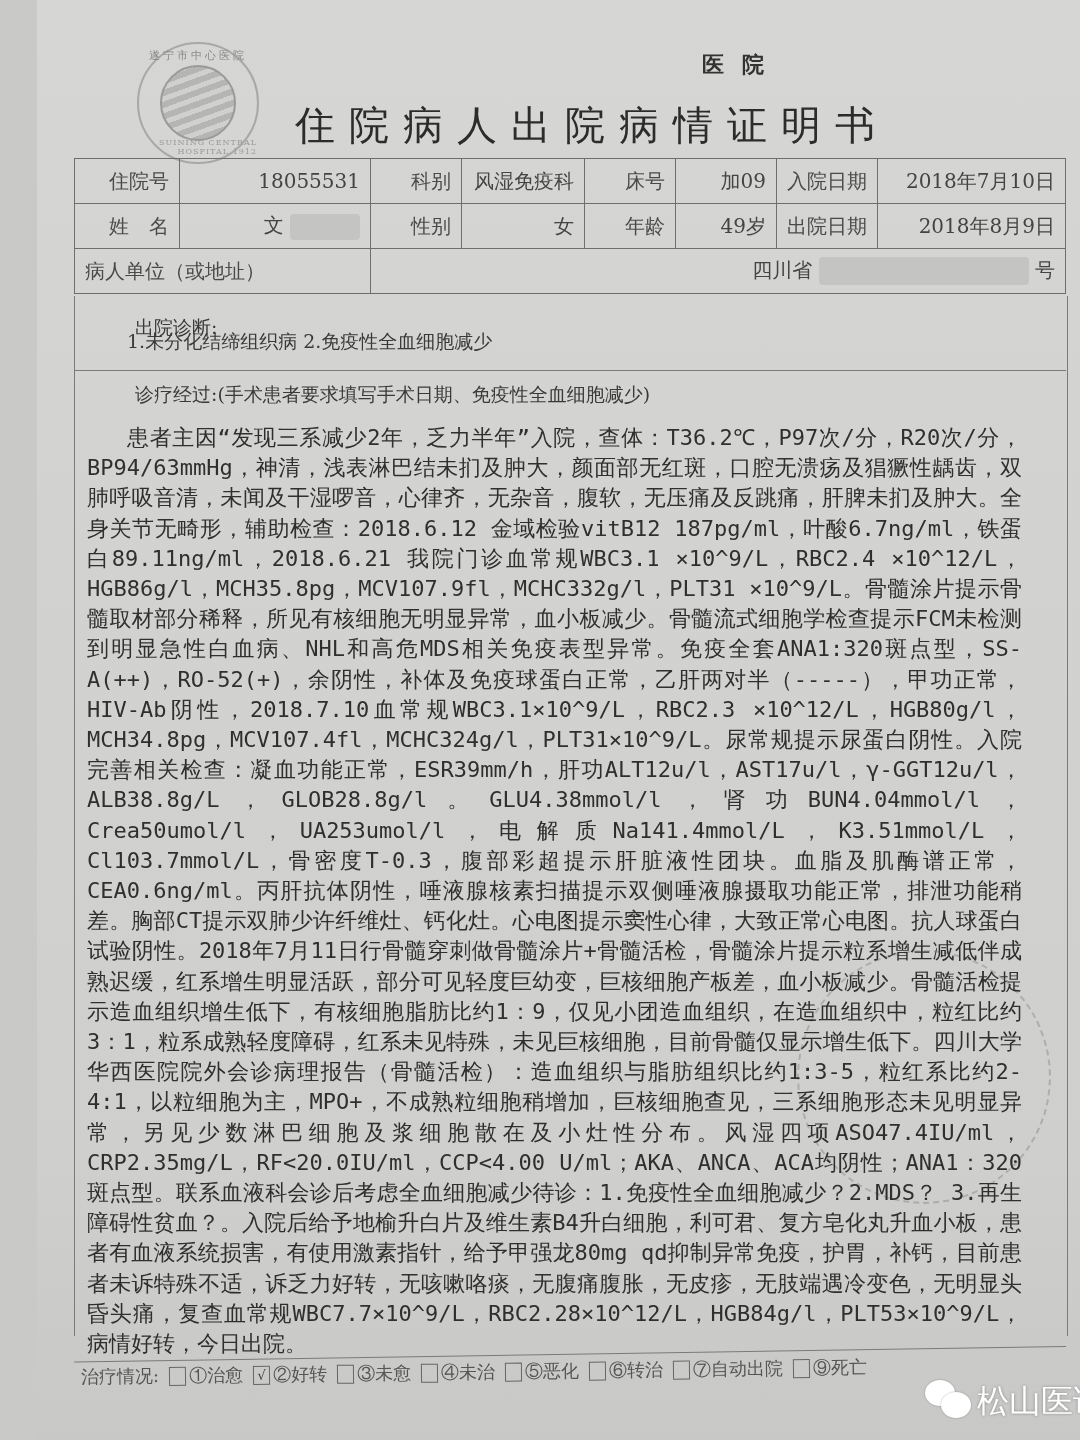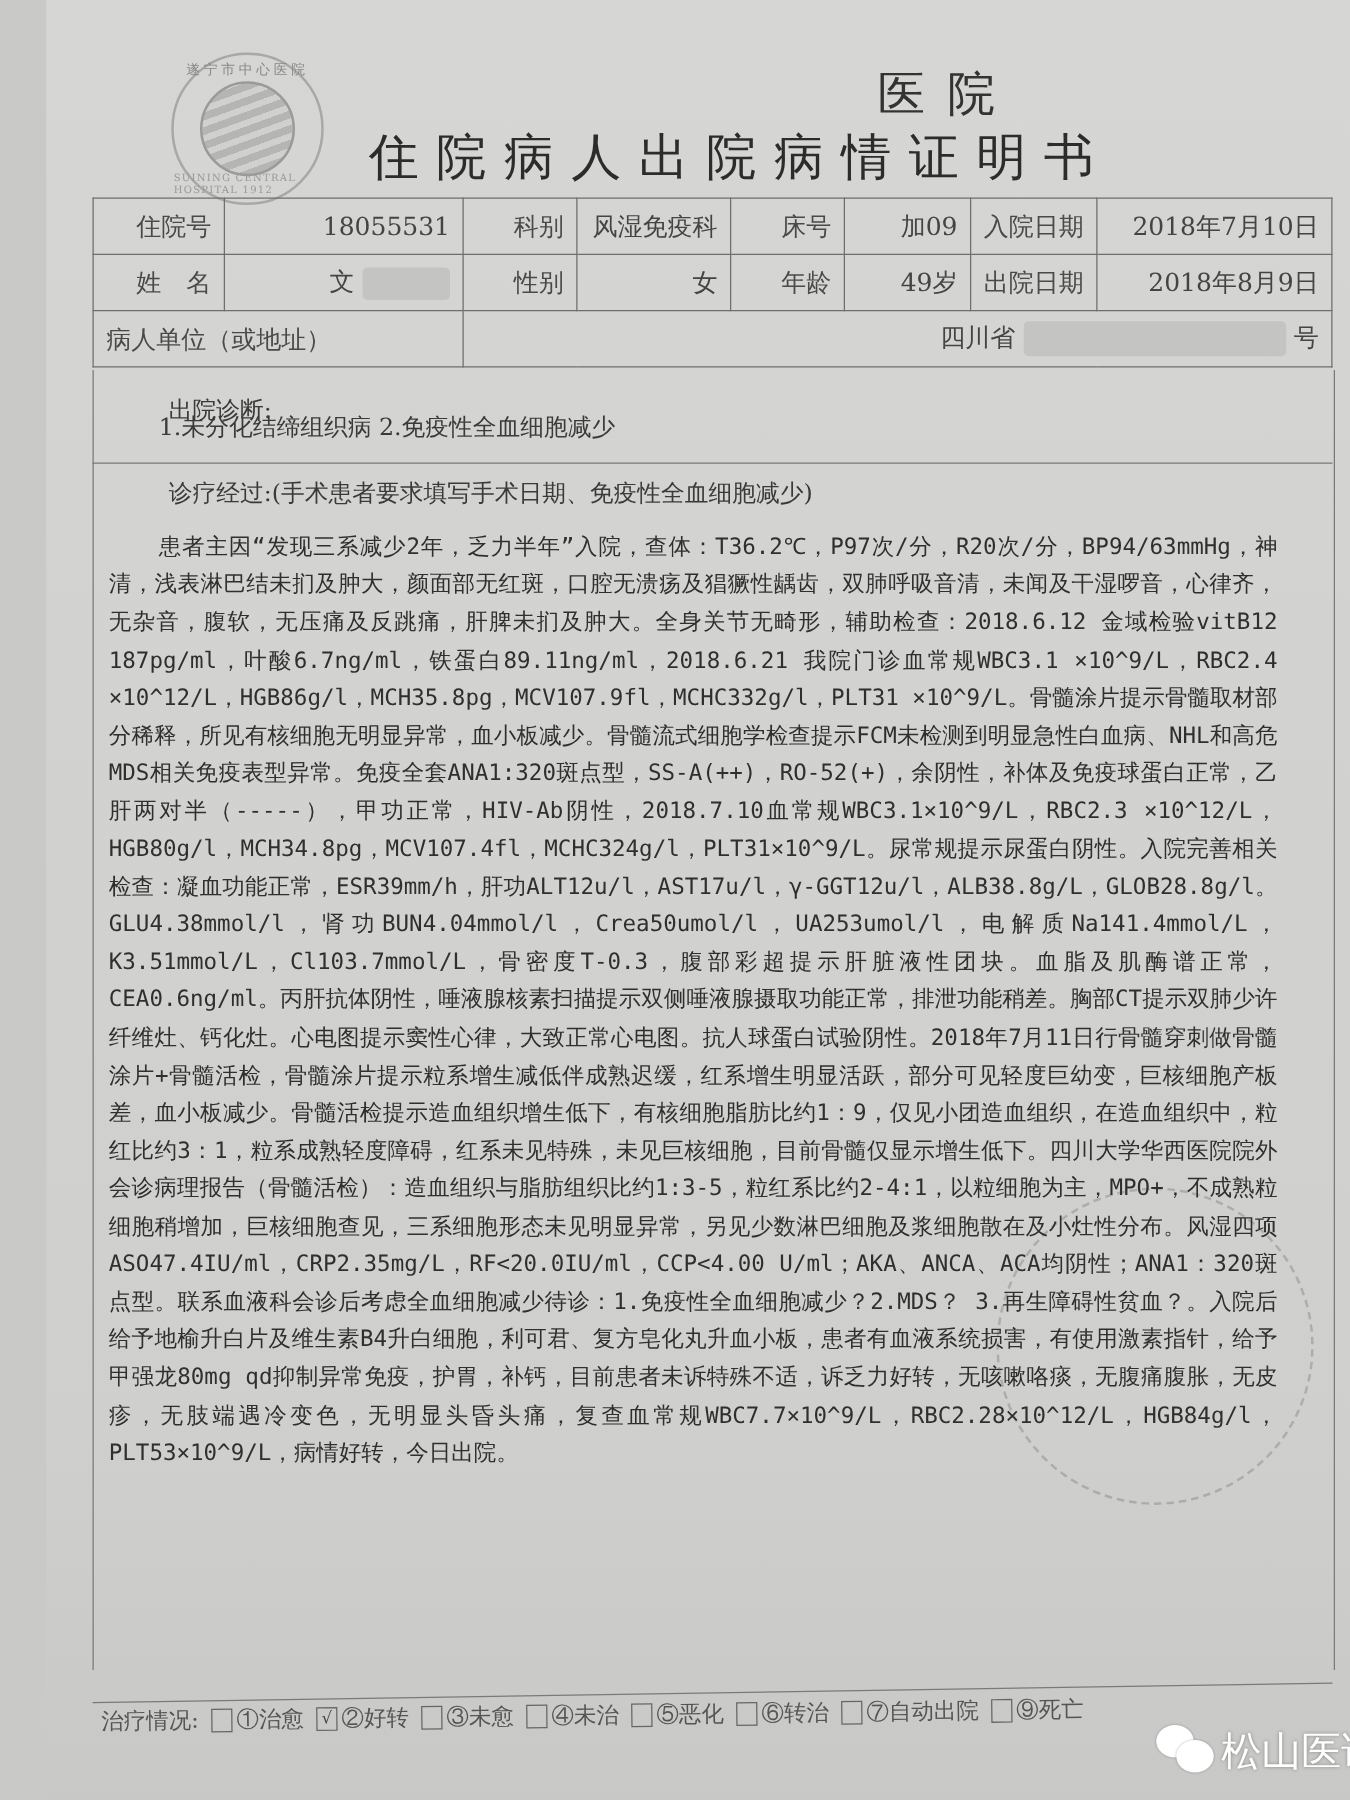--- a/index.html
+++ b/index.html
@@ -23,26 +23,26 @@
     .logo-inner {
       width: 72px; height: 72px; border-radius: 50%;
       border: 2px solid #9a9a98;
       background: repeating-linear-gradient(160deg, #b5b5b3 0 6px, #d0d0ce 6px 11px);
     }
     .logo-text-top {
       position: absolute; top: 4px; left: 0; width: 100%; text-align: center;
       font-size: 11px; color: #888; letter-spacing: 3px;
     }
     .logo-text-bottom {
-      position: absolute; bottom: 6px; left: 0; width: 100%; text-align: left;
+      position: absolute; bottom: 6px; left: 0; width: 100%; text-align: right;
       font-size: 8px; color: #999; letter-spacing: 1px;
     }
     .hospital-name {
       position: absolute; left: 665px; top: 50px;
-      font-size: 38px; letter-spacing: 18px; color: #333;
+      font-size: 22px; letter-spacing: 18px; color: #333; font-weight: bold;
     }
     .doc-title {
       position: absolute; left: 258px; top: 98px;
       font-size: 40px; letter-spacing: 14px; color: #2c2c2c;
     }
     table.info {
       position: absolute; left: 37px; top: 158px; width: 992px;
       border-collapse: collapse; font-size: 20px; color: #444;
     }
     table.info td {
@@ -57,21 +57,21 @@
     }
     .body-box {
       position: absolute; left: 37px; top: 296px; width: 992px; height: 1040px;
       border-left: 1.5px solid #7a7a78; border-right: 1.5px solid #7a7a78;
     }
     .sec { position: absolute; font-size: 19px; color: #3a3a3a; white-space: nowrap; }
     .divider { position: absolute; left: 37px; width: 992px; border-top: 1.5px solid #7a7a78; }
     .narrative {
       position: absolute; left: 50px; top: 423px; width: 935px;
       font-family: "DejaVu Sans Mono", "Liberation Mono", monospace;
-      font-size: 18px; line-height: 30.2px; color: #2f2f2f;
+      font-size: 22px; line-height: 30.2px; color: #2f2f2f;
       text-align: justify; text-indent: 40px;
     }
     .outcome-row {
       position: absolute; left: 44px; top: 1365px; font-size: 18px; color: #555;
       display: flex; gap: 10px; white-space: nowrap;
       transform: rotate(-0.7deg); transform-origin: left;
     }
     .opt { display: inline-flex; align-items: center; gap: 3px; }
     .box {
       display: inline-block; width: 15px; height: 17px; border: 1.5px solid #666;

